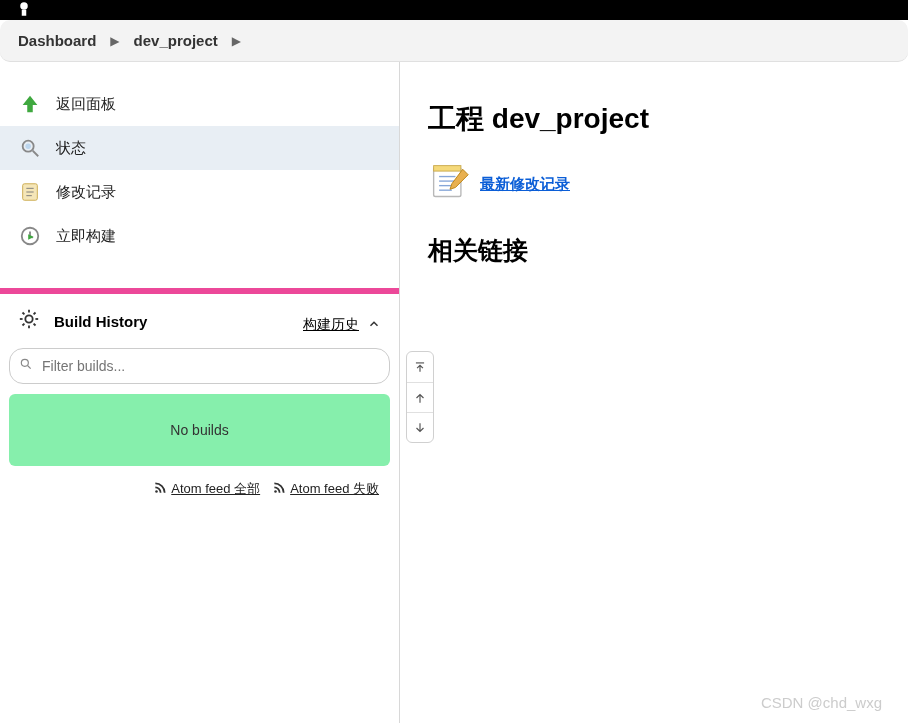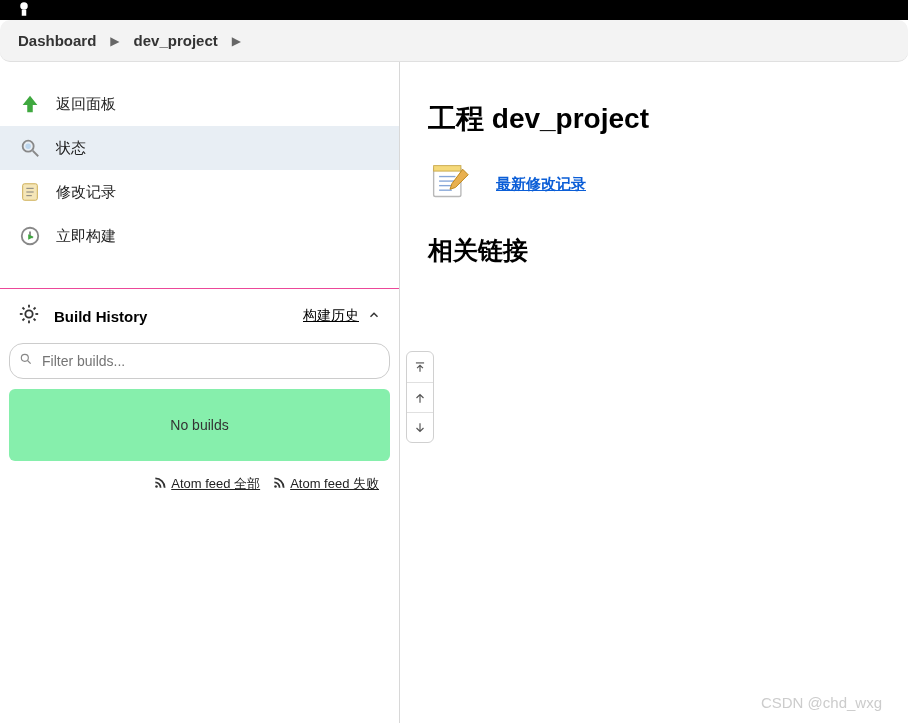--- a/index.html
+++ b/index.html
@@ -12,38 +12,38 @@
     .breadcrumb-item { font-weight: bold; color: #333; cursor: pointer; }
     .breadcrumb-sep { color: #666; font-size: 12px; }
     
     .layout { display: flex; height: calc(100% - 62px); }
     
     .sidebar { width: 400px; border-right: 1px solid #d8d8d8; background: #fff; padding-top: 20px; }
     .nav-item { display: flex; align-items: center; gap: 14px; padding: 10px 18px; font-size: 15px; cursor: pointer; color: #222; }
     .nav-item.active { background: #e8eef4; }
     .nav-icon { width: 24px; height: 24px; display: flex; align-items: center; justify-content: center; }
     
-    .bh-header { display: flex; align-items: center; justify-content: space-between; padding: 14px 18px; border-top: 1px solid #ec4899; margin-top: 30px; }
+    .bh-header { display: flex; align-items: flex-end; justify-content: space-between; padding: 14px 18px; border-top: 6px solid #ec4899; margin-top: 30px; }
     .bh-left { display: flex; align-items: center; gap: 14px; }
     .bh-title { font-weight: bold; font-size: 15px; }
     .bh-right { display: flex; align-items: center; gap: 8px; font-size: 14px; cursor: pointer; text-decoration: underline; }
     
     .filter-wrap { padding: 0 9px 10px 9px; }
     .filter-input { width: 100%; padding: 9px 12px 9px 32px; border: 1px solid #ccc; border-radius: 14px; font-size: 14px; background: #fff; }
     .filter-box { position: relative; }
     .filter-icon { position: absolute; left: 10px; top: 50%; transform: translateY(-50%); color: #777; }
     
     .nobuilds { margin: 0 9px 14px 9px; background: #86efac; border-radius: 6px; padding: 28px 0; text-align: center; font-size: 14px; color: #333; }
     
     .feeds { display: flex; justify-content: flex-end; gap: 12px; padding: 0 20px 24px 0; font-size: 13px; }
     .feed-link { display: flex; align-items: center; gap: 4px; text-decoration: underline; color: #222; cursor: pointer; }
     
     .main { flex: 1; padding: 38px 10px 0 28px; position: relative; }
     .page-title { font-size: 28px; font-weight: bold; margin-bottom: 24px; }
-    .changes-row { display: flex; align-items: center; gap: 24px; margin-bottom: 28px; }
+    .changes-row { display: flex; align-items: center; gap: 8px; margin-bottom: 28px; }
     .changes-link { color: #0b5ed7; font-weight: bold; text-decoration: underline; cursor: pointer; font-size: 15px; }
     .related-title { font-size: 25px; font-weight: bold; }
     
     .vctrl { position: absolute; left: 6px; top: 289px; border: 1px solid #d0d0d0; border-radius: 6px; width: 28px; background: #fff; }
     .vbtn { height: 30px; display: flex; align-items: center; justify-content: center; cursor: pointer; color: #444; font-size: 14px; }
     .vbtn + .vbtn { border-top: 1px solid #e0e0e0; }
     
     .watermark { position: absolute; bottom: 12px; right: 26px; color: #ccc; font-size: 15px; }
   </style>
 </head>

